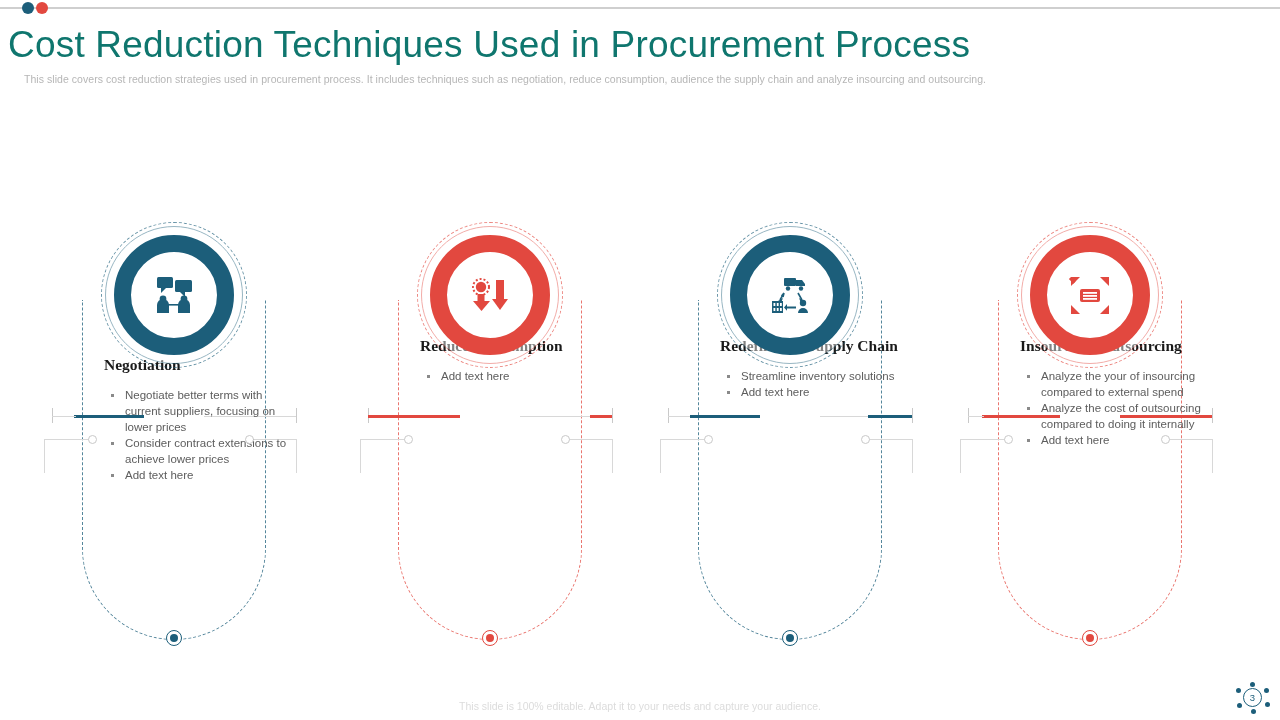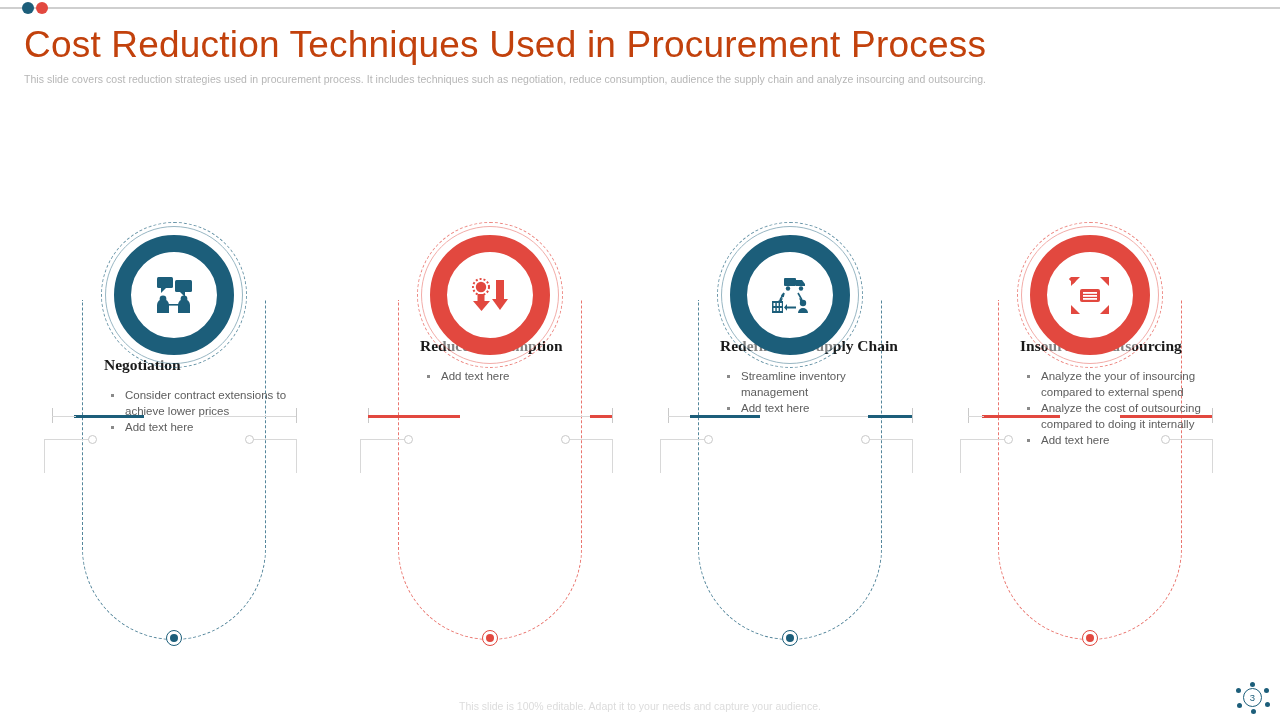--- a/index.html
+++ b/index.html
@@ -11,22 +11,22 @@
     position:relative;
   }
   
   .topbar{position:absolute;left:0;top:7px;width:1280px;height:2px;background:#cfcfcf;}
   .topdot{position:absolute;top:2px;width:12px;height:12px;border-radius:50%;}
   .topdot.d1{left:22px;background:#1c5e7a;}
   .topdot.d2{left:36px;background:#e2483f;}
 
   
   .page-title{
-    position:absolute;left:24px;top:24px;
-    font-size:37px;font-weight:400;color:#c2410c;
+    position:absolute;left:8px;top:24px;
+    font-size:37px;font-weight:400;color:#0f766e;
     letter-spacing:.2px;white-space:nowrap;
   }
   .page-subtitle{
     position:absolute;left:24px;top:73px;
     font-size:10.5px;color:#b6b6b6;white-space:nowrap;letter-spacing:.05px;
   }
 
   
   .cols{position:absolute;left:0;top:140px;width:1280px;height:520px;}
   .col{position:absolute;top:0;width:300px;height:520px;}
@@ -186,20 +186,21 @@
           <circle cx="33" cy="25" r="3.4"></circle>
           <path d="M27 31 a6 6 0 0 1 12 0 l0 8 l-12 0 Z"></path>
           <path d="M16 30 L29 30 L29 31.6 L16 31.6 Z"></path>
         </svg>
       </div>
     </div>
 
     <div class="txt">
       <h3>Negotiation</h3>
       <ul>
+        <li>Negotiate better terms with current suppliers, focusing on lower prices</li>
         <li>Consider contract extensions to achieve lower prices</li>
         <li>Add text here</li>
       </ul>
     </div>
   </div>
 
   <div class="col c1" style="color:#e2483f">
     <div class="ubracket"></div>
     <div class="enddot">
         <i></i>
@@ -302,21 +303,21 @@
           <circle cx="36" cy="29" r="3.2"></circle>
           <path d="M31 39 a5 5 0 0 1 10 0 Z"></path>
           <path d="M29 32.5 L20 32.5 L20 30 L17 33.4 L20 36.8 L20 34.4 L29 34.4 Z"></path>
         </svg>
       </div>
     </div>
 
     <div class="txt" style="top:196px;">
       <h3>Redefine the Supply Chain</h3>
       <ul>
-        <li>Streamline inventory management</li>
+        <li>Streamline inventory solutions</li>
         <li>Add text here</li>
       </ul>
     </div>
   </div>
 
   <div class="col c3" style="color:#e2483f">
     <div class="ubracket"></div>
     <div class="enddot">
         <i></i>
       </div>

